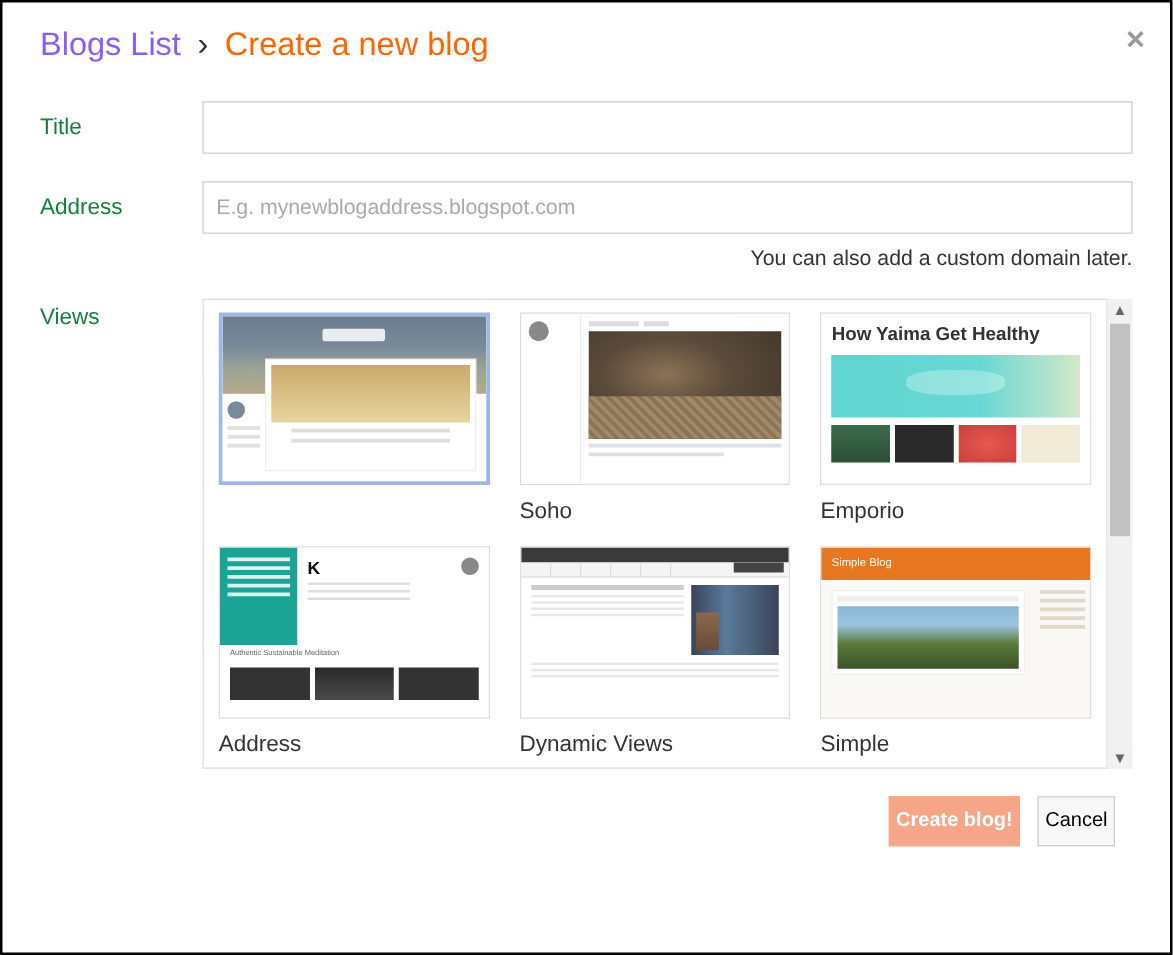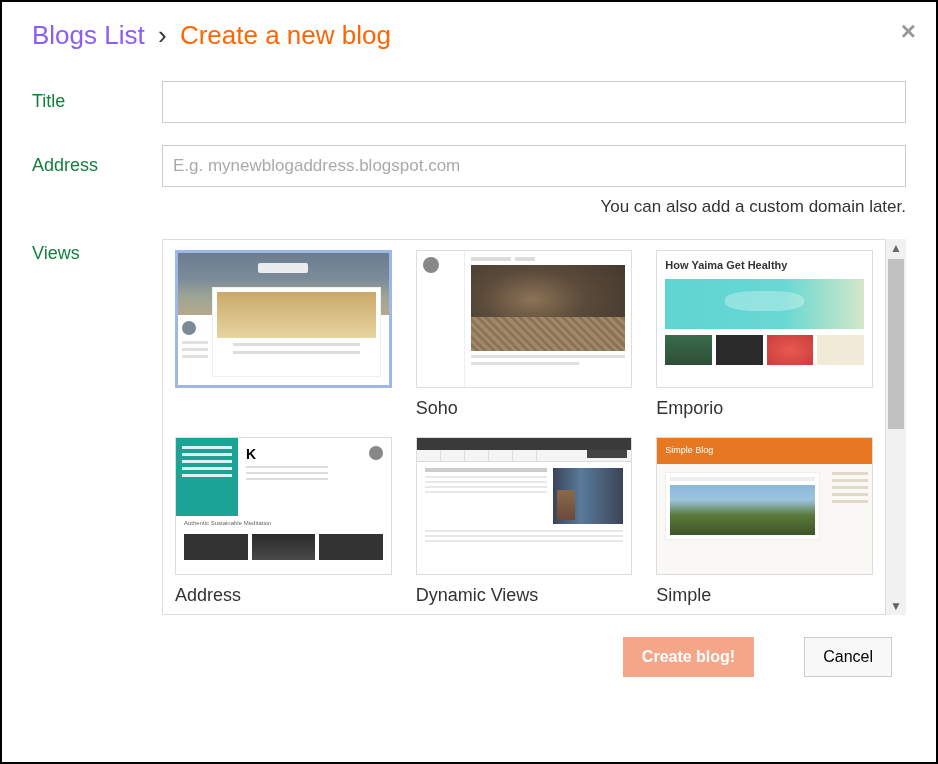--- a/index.html
+++ b/index.html
@@ -24,21 +24,21 @@
     .thumb { width: 100%; height: 138px; border: 1px solid #ddd; position: relative; overflow: hidden; background: #fff; }
     .theme-item.selected .thumb { border: 3px solid #9db8e8; }
     .theme-name { font-size: 18px; color: #333; margin-top: 10px; }
     .scrollbar { width: 20px; background: #f1f1f1; position: relative; }
     .scroll-arrow { position: absolute; left: 0; right: 0; height: 18px; text-align: center; font-size: 12px; color: #666; line-height: 18px; background: #f1f1f1; }
     .scroll-arrow.up { top: 0; }
     .scroll-arrow.down { bottom: 0; }
     .scroll-thumb { position: absolute; top: 20px; left: 2px; right: 2px; height: 170px; background: #c1c1c1; }
     .themes-helper { font-size: 18px; color: #333; text-align: center; margin: 22px 0 24px; }
     .buttons { display: flex; justify-content: flex-end; gap: 14px; padding-right: 14px; }
-    .btn { padding: 10px 18px; font-size: 16px; border: 1px solid #ccc; background: #f8f8f8; cursor: pointer; margin-left: 36px; }
+    .btn { padding: 10px 5px; font-size: 16px; border: 1px solid #ccc; background: #f8f8f8; cursor: pointer; }
     .btn-primary { background: #f5a688; color: #fff; border: 1px solid #f5a688; font-weight: bold; }
 
     
     .t-contempo .hero { height: 62px; background: linear-gradient(to bottom,#6b7d8f 0%,#7a8a99 40%,#9ca594 70%,#b5a98a 100%); position: relative; }
     .t-contempo .hero::after { content:""; position:absolute; top:10px; left:50%; transform:translateX(-50%); width:50px; height:10px; background:#fff; opacity:.85; border-radius:2px; }
     .t-contempo .body { display:flex; height: calc(100% - 62px); }
     .t-contempo .side { width: 34px; background:#fff; padding:6px 4px; }
     .t-contempo .av { width:14px; height:14px; background:#7a8a99; border-radius:50%; margin-bottom:6px; }
     .t-contempo .sl { height:3px; background:#e0e0e0; margin-bottom:4px; }
     .t-contempo .card { flex:1; margin:-28px 8px 8px 0; background:#fff; border:1px solid #eee; padding:4px; position:relative; }
@@ -51,21 +51,21 @@
     .t-soho .side .av { width:16px;height:16px;background:#888;border-radius:50%; }
     .t-soho .main { flex:1; padding:6px; }
     .t-soho .hdr { display:flex; gap:4px; margin-bottom:4px; }
     .t-soho .hdr span { height:4px; background:#ddd; }
     .t-soho .img { height:86px; background: radial-gradient(ellipse at 40% 40%, #8b7355 0%, #5a4a3a 40%, #3d3428 100%); position:relative; }
     .t-soho .img::after { content:""; position:absolute; bottom:0;left:0;right:0;height:34px; background: repeating-linear-gradient(45deg,#a08868,#a08868 3px,#8b7355 3px,#8b7355 6px); }
     .t-soho .bl { height:3px; background:#e0e0e0; margin-top:4px; }
 
     
     .t-emporio { padding:8px; }
-    .t-emporio .title { font-size:11px; color:#333; margin-bottom:8px; font-weight:bold; }
+    .t-emporio .title { font-size:15px; color:#333; margin-bottom:8px; font-weight:bold; }
     .t-emporio .hero { height:50px; background:linear-gradient(to right,#5fd4d1 0%,#68d8d4 60%,#d4e8c8 100%); margin-bottom:6px; position:relative; }
     .t-emporio .hero::after { content:""; position:absolute; top:12px;left:30%;width:40%;height:20px;background:rgba(255,255,255,.3);border-radius:40%; }
     .t-emporio .row { display:flex; gap:4px; }
     .t-emporio .row div { flex:1; height:30px; }
     .t-emporio .c1 { background:linear-gradient(#3a6b4a,#2d4f37); }
     .t-emporio .c2 { background:#2a2a2a; }
     .t-emporio .c3 { background:radial-gradient(#e85a4f,#c93d3d); }
     .t-emporio .c4 { background:#f0ead6; }
 
     

